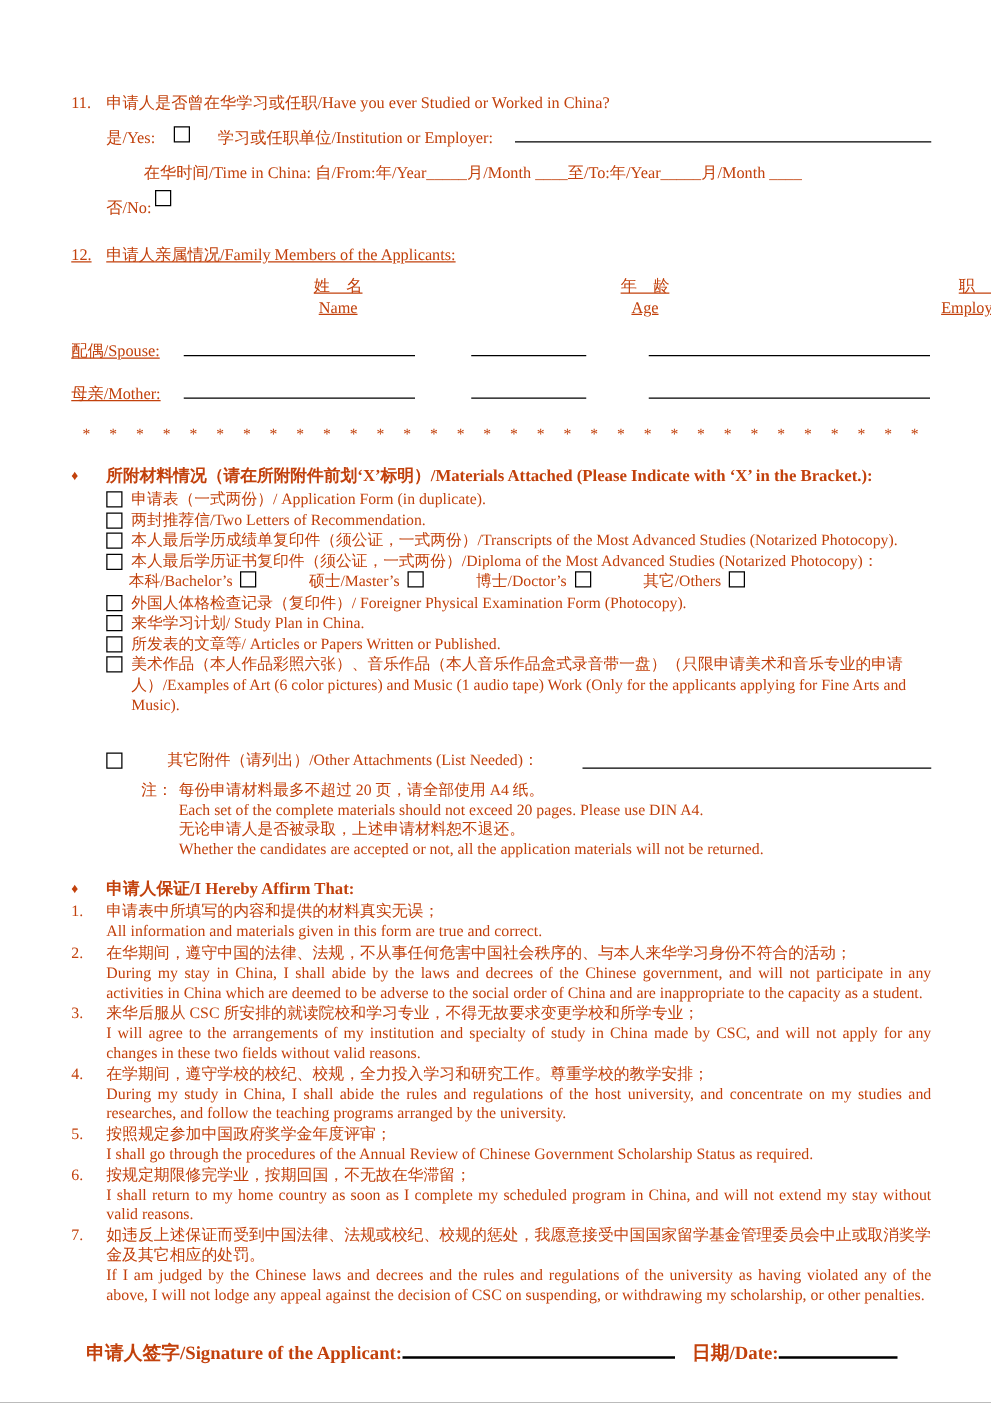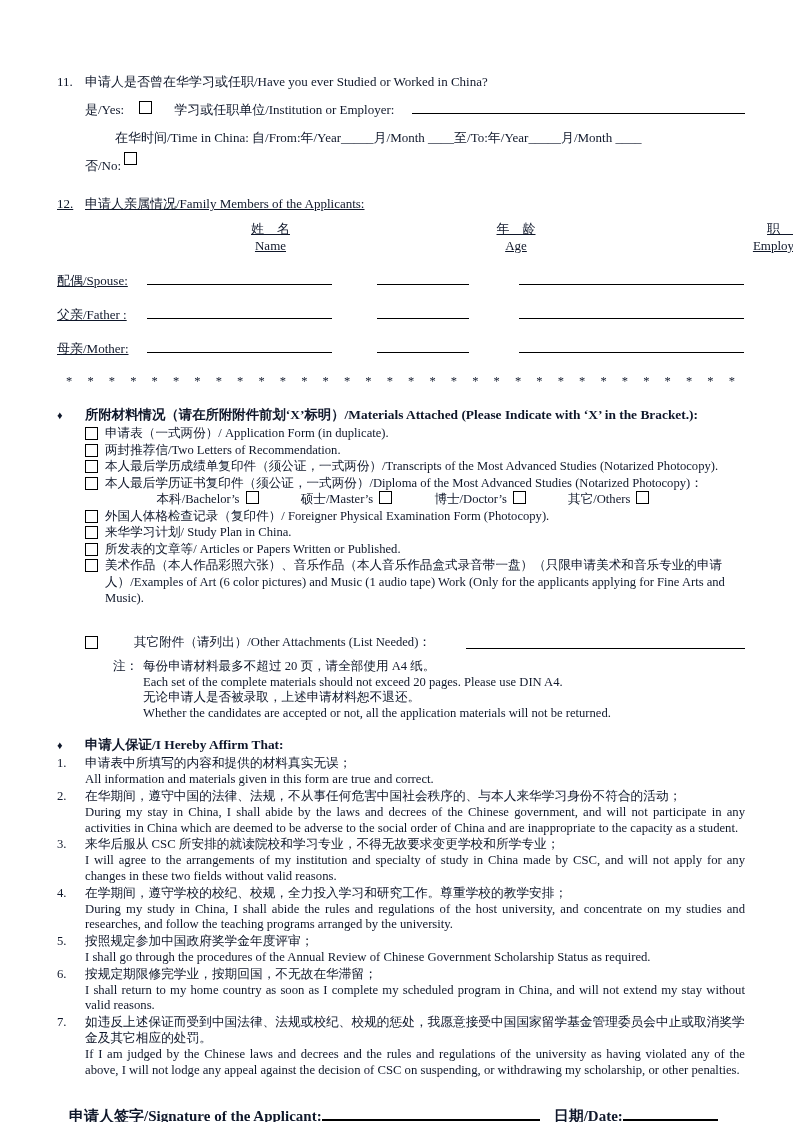--- a/index.html
+++ b/index.html
@@ -1,20 +1,20 @@
 <!DOCTYPE html>
 <html><head>
 <meta charset="utf-8">
 <style>
   html,body { margin:0; padding:0; background:#888; }
   .page {
     position:relative;
     width:793px; height:1122px;
     background:#ffffff;
-    color:#0f172a;
+    color:#c2410c;
     font-family:"Liberation Serif","DejaVu Serif",serif;
     font-size:13px;
     box-sizing:border-box;
     padding:68px 48px 0 57px;
     margin:0 auto;
     overflow:hidden;
   }
   .row { display:flex; }
   .num { width:28px; flex:0 0 28px; }
   .flex1 { flex:1; }
@@ -60,21 +60,21 @@
     letter-spacing:1px;
     white-space:nowrap;
   }
 
   
   .sec-title { display:flex; margin-top:16px; font-weight:bold; font-size:13.4px; line-height:20px; }
   .sec-title .diamond { width:28px; flex:0 0 28px; font-size:11px; }
   .mat-list { margin-left:28px; font-size:12.6px; }
   .mat-item { display:flex; align-items:flex-start; line-height:16.5px; }
   .mat-item .cb { margin:2px 7px 0 0; flex:0 0 11px; }
-  .degrees { display:flex; margin-left:18px; line-height:16.5px;justify-content:center; }
+  .degrees { display:flex; margin-left:18px; line-height:16.5px; }
   .degrees .dg { margin-right:38px; white-space:nowrap; }
   .other-row { margin-top:27px;gap:29px; }
   .note-block { display:flex; margin-left:28px; margin-top:9px; font-size:12.6px; line-height:15.6px; }
   .note-block .note-lbl { flex:0 0 30px; }
 
   
   .affirm { margin-top:14px; }
   .aff-item { display:flex; font-size:12.7px; line-height:15.8px; margin-top:1px; }
   .aff-item .zh { }
   .aff-item .en { text-align:justify; }
@@ -141,28 +141,20 @@
     </div>
     <div class="fam-row">
       <span class="lbl">配偶/Spouse:</span>
       <span class="u1"></span>
         <span class="fam-g1"></span>
       <span class="u2"></span>
         <span class="fam-g2"></span>
       <span class="u3"></span>
     </div>
     <div class="fam-row">
-      <span class="lbl">父亲/Father :</span>
-      <span class="u1"></span>
-        <span class="fam-g1"></span>
-      <span class="u2"></span>
-        <span class="fam-g2"></span>
-      <span class="u3"></span>
-    </div>
-    <div class="fam-row">
       <span class="lbl">母亲/Mother:</span>
       <span class="u1"></span>
         <span class="fam-g1"></span>
       <span class="u2"></span>
         <span class="fam-g2"></span>
       <span class="u3"></span>
     </div>
   </div>
 
   <div class="asterisks">* * * * * * * * * * * * * * * * * * * * * * * * * * * * * * * *</div>

